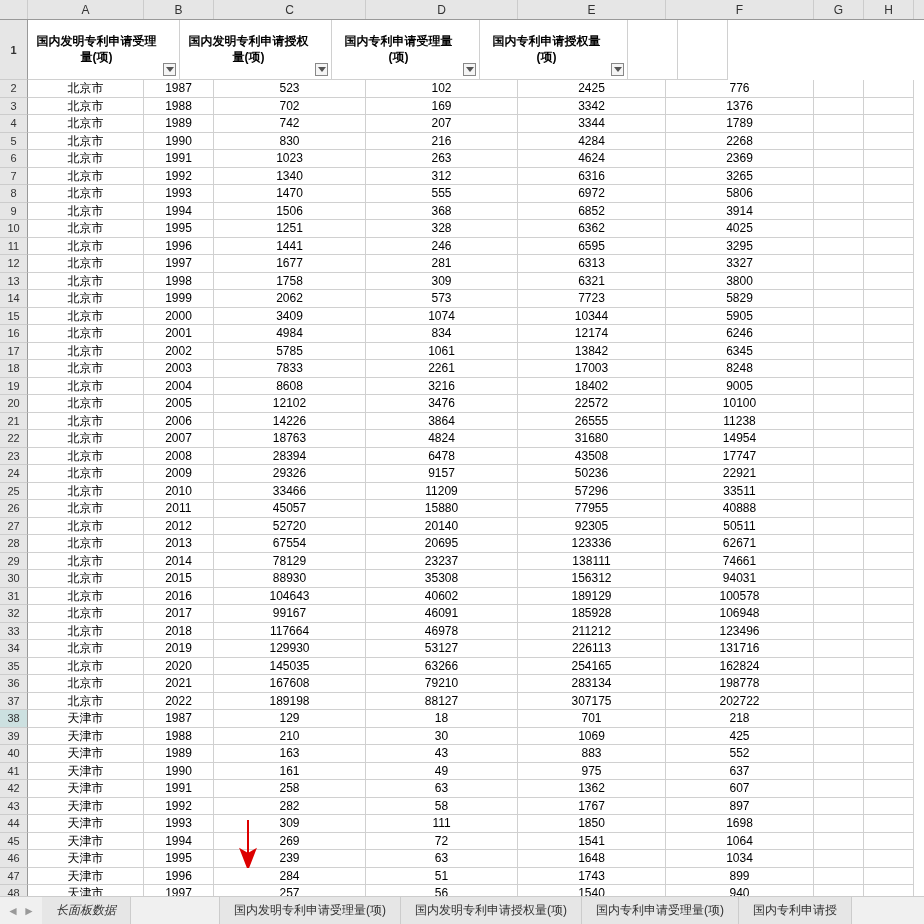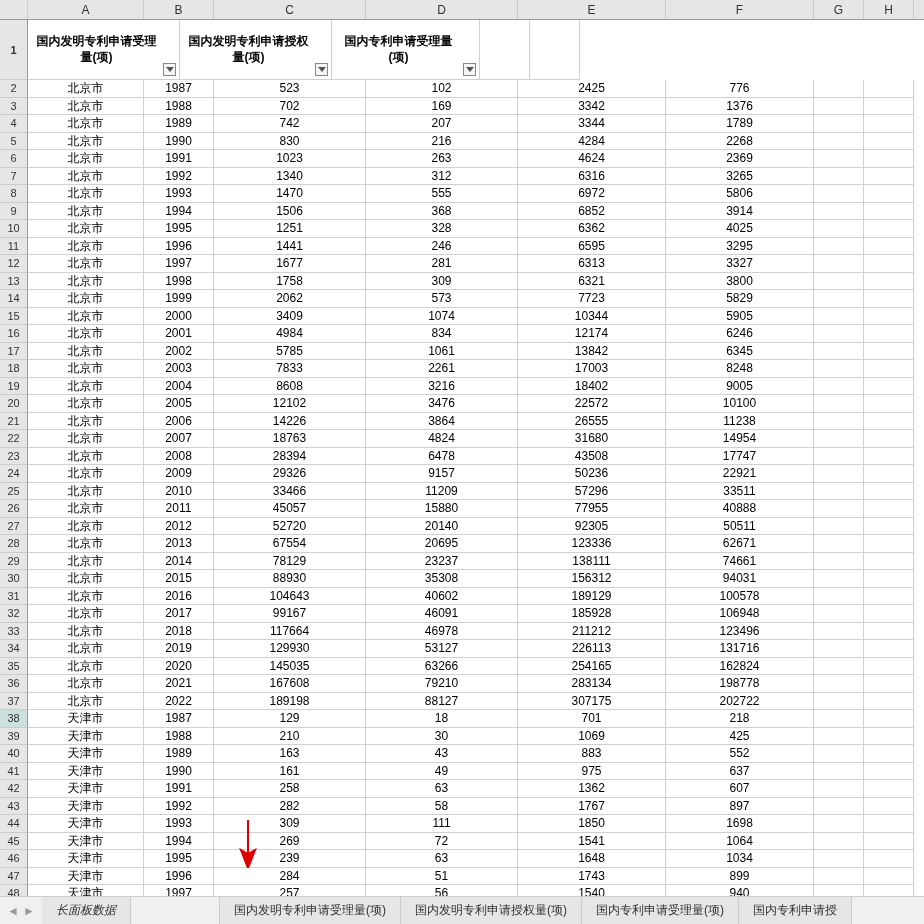--- a/index.html
+++ b/index.html
@@ -76,20 +76,28 @@
           </span>
         </div>
       <div class="cell cE">
           <span>国内专利申请受理量(项)</span>
           <span class="filter">
             <svg viewBox="0 0 8 5">
               <path d="M0 0 L8 0 L4 5 Z" fill="#555"></path>
             </svg>
           </span>
         </div>
+      <div class="cell cF">
+          <span>国内专利申请授权量(项)</span>
+          <span class="filter">
+            <svg viewBox="0 0 8 5">
+              <path d="M0 0 L8 0 L4 5 Z" fill="#555"></path>
+            </svg>
+          </span>
+        </div>
       <div class="cell cG"></div>
       <div class="cell cH"></div>
     </div>
   <div class="row">
         <div class="row-h">2</div>
         <div class="cell cA">北京市</div>
         <div class="cell cB">1987</div>
         <div class="cell cC">523</div>
         <div class="cell cD">102</div>
         <div class="cell cE">2425</div>

